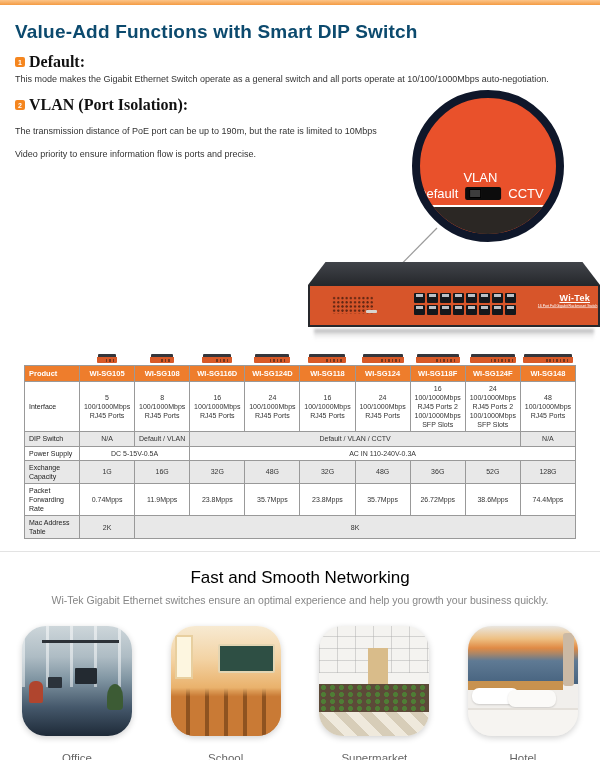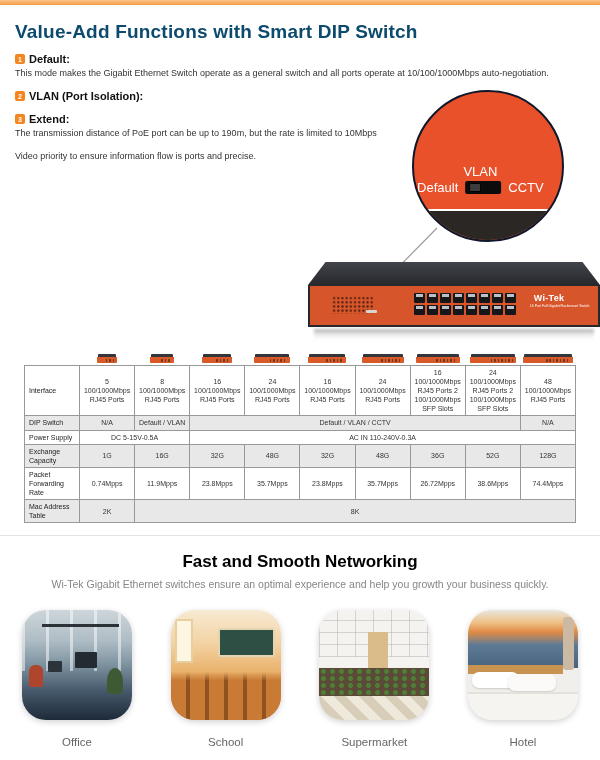--- a/index.html
+++ b/index.html
@@ -9,26 +9,26 @@
   .topbar { height:5px; background:linear-gradient(180deg,#fbc488,#f49b43); }
 
   
   .hero { position:relative; height:340px; }
   .hero h1 { font-size:19px; font-weight:bold; color:#0c4a6e; padding:16px 0 0 15px; letter-spacing:.2px; }
   .features { margin:10px 0 0 15px; width:552px; }
   .feature { margin-bottom:11px; }
   .f-head { display:flex; align-items:center; gap:4px; }
   .badge { width:10px; height:10px; background:#f5861f; border-radius:2px; color:#fff;
            font-size:7px; font-weight:bold; display:flex; align-items:center; justify-content:center; }
-  .f-title { font-size:11px; font-weight:bold; color:#111; }
+  .f-title { font-size:16px; font-weight:bold; color:#111;font-family:Liberation Serif, serif; }
   .f-desc { font-size:9px; color:#333; line-height:1.35; margin-top:2px; width:548px; }
 
   
   .circle { position:absolute; left:412px; top:85px; width:152px; height:152px;
-            border-radius:50%; border:2px solid #0f172a; background:#e9512b; overflow:hidden; z-index:2; }
+            border-radius:50%; border:8px solid #0f172a; background:#e9512b; overflow:hidden; z-index:2; }
   .circle .dark-bottom { position:absolute; left:0; right:0; bottom:0; height:21%;
             background:#2b2724; border-top:2px solid #fff; }
   .dipgroup { position:absolute; left:50%; top:72px; transform:translateX(-56%); text-align:center; }
   .dip-top { color:#fff; font-size:13px; margin-bottom:1px; }
   .dip-row { display:flex; align-items:center; gap:7px; color:#fff; font-size:13px; }
   .slider { width:36px; height:13px; background:#0c0c0c; border-radius:2px; position:relative; }
   .slider .knob { position:absolute; left:4px; top:2px; width:12px; height:9px;
                   background:#3d3d3d; border:1px solid #000; }
 
   .callout { position:absolute; left:0; top:0; z-index:1; pointer-events:none; }
@@ -38,21 +38,21 @@
   .sw-top { height:23px; background:linear-gradient(180deg,#41444a,#26282c);
             clip-path:polygon(6% 0,94% 0,100% 100%,0 100%); }
   .sw-front { position:relative; height:42px; background:#d7552a; border:2px solid #26282c; border-top-width:1px; }
   .vents { position:absolute; left:22px; top:10px; width:42px; height:18px;
            background-image:radial-gradient(rgba(0,0,0,.55) 1px, transparent 1.3px); background-size:4.2px 4.2px; }
   .front-dip { position:absolute; left:56px; top:24px; width:11px; height:3px; background:#d8d4cf; border-radius:1px; }
   .ports { position:absolute; left:104px; top:7px; display:grid; grid-template-columns:repeat(8,11px);
            grid-auto-rows:10px; gap:2px; }
   .port { background:#15171b; border-radius:1px; position:relative; }
   .port::after { content:""; position:absolute; left:2px; top:1px; right:2px; height:3px; background:#bcc1c7; }
-  .sw-logo { position:absolute; right:16px; top:7px; width:66px; text-align:center; color:#fff; }
+  .sw-logo { position:absolute; right:8px; top:7px; width:66px; text-align:right; color:#fff;text-decoration:underline; }
   .sw-brand { font-size:9px; font-weight:bold; letter-spacing:.3px; }
   .sw-model { font-size:6px; transform:scale(.58); transform-origin:center top; white-space:nowrap; margin-top:1px; }
   .reflect { position:absolute; left:6px; right:6px; top:67px; height:11px;
              background:linear-gradient(180deg, rgba(55,55,60,.4), rgba(120,120,125,.12) 55%, transparent);
              filter:blur(1.5px); }
 
   
   .thumbrow { display:flex; width:552px; margin:2px auto 0 24px; height:16px; align-items:flex-end; }
   .thumb-spacer { width:55px; }
   .thumb-cell { flex:1; display:flex; justify-content:center; align-items:flex-end; }
@@ -72,21 +72,21 @@
   table.spec th.lab-h { text-align:left; padding-left:4px; }
   table.spec td.lab { text-align:left; padding-left:4px; color:#222; }
   tr.stripe td { background:#e8e8e8; }
   tr.r-interface td { height:36px; }
   tr.r-small td { height:14px; }
   tr.r-packet td { height:20px; }
 
   
   .divider { border:none; border-top:1px solid #e3e3e3; margin-top:12px; }
   .net { text-align:center; }
-  .net h2 { font-size:17px; font-weight:bold; color:#000; margin-top:16px; }
+  .net h2 { font-size:17px; font-weight:normal; color:#000; margin-top:16px; }
   .net .sub { font-size:10.5px; color:#868686; margin-top:6px; }
   .scenes { display:flex; justify-content:space-between; padding:0 22px; margin-top:20px; }
   .scene { width:110px; }
   .scene .pic { width:110px; height:110px; border-radius:24px; overflow:hidden; position:relative;
                 box-shadow:0 2px 6px rgba(0,0,0,.18); }
   .scene .lbl { font-size:11.5px; color:#666; text-align:center; margin-top:16px; }
 
   .pic-office { background:linear-gradient(180deg,#cdd6da 0%,#aebcc4 28%,#8196a3 48%,#45586b 74%,#1e2a38 100%); }
   .pic-office .winbars { position:absolute; inset:0 0 45% 0;
        background:repeating-linear-gradient(90deg, rgba(255,255,255,.5) 0 3px, transparent 3px 24px); }
@@ -140,24 +140,20 @@
       </div>
       <div class="f-desc">This mode makes the Gigabit Ethernet Switch operate as a general switch and all ports operate at 10/100/1000Mbps auto-negotiation.</div>
     </div>
     <div class="feature">
       <div class="f-head">
         <span class="badge">2</span>
         <span class="f-title">VLAN (Port Isolation):</span>
       </div>
     </div>
     <div class="feature">
-      <div class="f-head">
-        <span class="badge">3</span>
-        <span class="f-title">Extend:</span>
-      </div>
       <div class="f-desc">The transmission distance of PoE port can be up to 190m, but the rate is limited to 10Mbps</div>
     </div>
     <div class="feature">
       <div class="f-desc">Video priority to ensure information flow is ports and precise.</div>
     </div>
   </div>
 
   <svg class="callout" width="600" height="340">
     <line x1="437" y1="223" x2="371" y2="290" stroke="#9b9b9b" stroke-width="1.2"></line>
   </svg>
@@ -273,20 +269,32 @@
       <col>
       <col>
       <col>
       <col>
       <col>
       <col>
       <col>
       <col>
     </colgroup>
   <tbody>
+      <tr>
+    <th class="lab-h">Product</th>
+    <th>WI-SG105</th>
+    <th>WI-SG108</th>
+    <th>WI-SG116D</th>
+    <th>WI-SG124D</th>
+    <th>WI-SG118</th>
+    <th>WI-SG124</th>
+    <th>WI-SG118F</th>
+    <th>WI-SG124F</th>
+    <th>WI-SG148</th>
+  </tr>
   <tr class="r-interface">
     <td class="lab">Interface</td>
     <td>5 100/1000Mbps RJ45 Ports</td>
     <td>8 100/1000Mbps RJ45 Ports</td>
     <td>16 100/1000Mbps RJ45 Ports</td>
     <td>24 100/1000Mbps RJ45 Ports</td>
     <td>16 100/1000Mbps RJ45 Ports</td>
     <td>24 100/1000Mbps RJ45 Ports</td>
     <td>16 100/1000Mbps RJ45 Ports 2 100/1000Mbps SFP Slots</td>
     <td>24 100/1000Mbps RJ45 Ports 2 100/1000Mbps SFP Slots</td>

